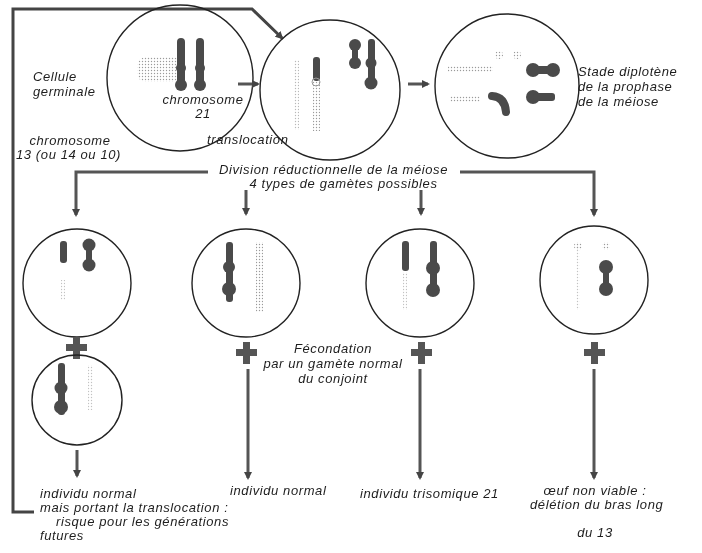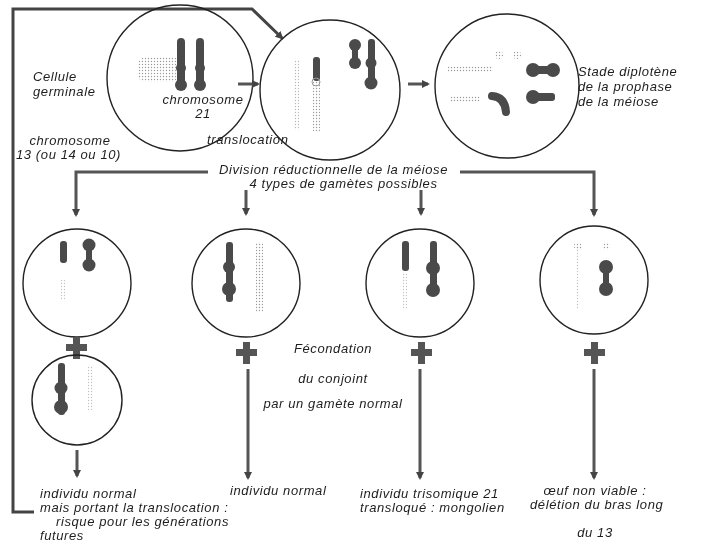--- a/index.html
+++ b/index.html
@@ -178,30 +178,29 @@
 <div class="lbl" style="left:207px;top:133px;">translocation</div>
 
 <div class="lbl" style="left:578px;top:65px;">Stade diplotène</div>
 <div class="lbl" style="left:578px;top:80px;">de la prophase</div>
 <div class="lbl" style="left:578px;top:95px;">de la méiose</div>
 
 <div class="lbl c" style="left:196px;top:163px;width:275px;">Division réductionnelle de la méiose</div>
 <div class="lbl c" style="left:206px;top:177px;width:275px;">4 types de gamètes possibles</div>
 
 <div class="lbl c" style="left:258px;top:342px;width:150px;">Fécondation</div>
-<div class="lbl c" style="left:258px;top:357px;width:150px;margin-top:40px;">par un gamète normal</div>
+<div class="lbl c" style="left:258px;top:357px;width:150px;">par un gamète normal</div>
 <div class="lbl c" style="left:258px;top:372px;width:150px;">du conjoint</div>
 
 
 <div class="lbl" style="left:40px;top:487px;">individu normal</div>
 <div class="lbl" style="left:40px;top:501px;">mais portant la translocation :</div>
 <div class="lbl" style="left:56px;top:515px;">risque pour les générations</div>
 <div class="lbl" style="left:40px;top:529px;">futures</div>
 
 <div class="lbl" style="left:230px;top:484px;">individu normal</div>
 
 <div class="lbl c" style="left:360px;top:487px;width:120px;">individu trisomique 21</div>
-<div class="lbl c" style="left:360px;top:501px;width:120px;">transloqué : mongolien</div>
 
 <div class="lbl c" style="left:530px;top:484px;width:130px;text-align:center;">œuf non viable :</div>
 <div class="lbl c" style="left:530px;top:498px;width:130px;">délétion du bras long</div>
 <div class="lbl c" style="left:530px;top:512px;width:130px;margin-top:14px;">du 13</div>
 </div>
 
 </body></html>

